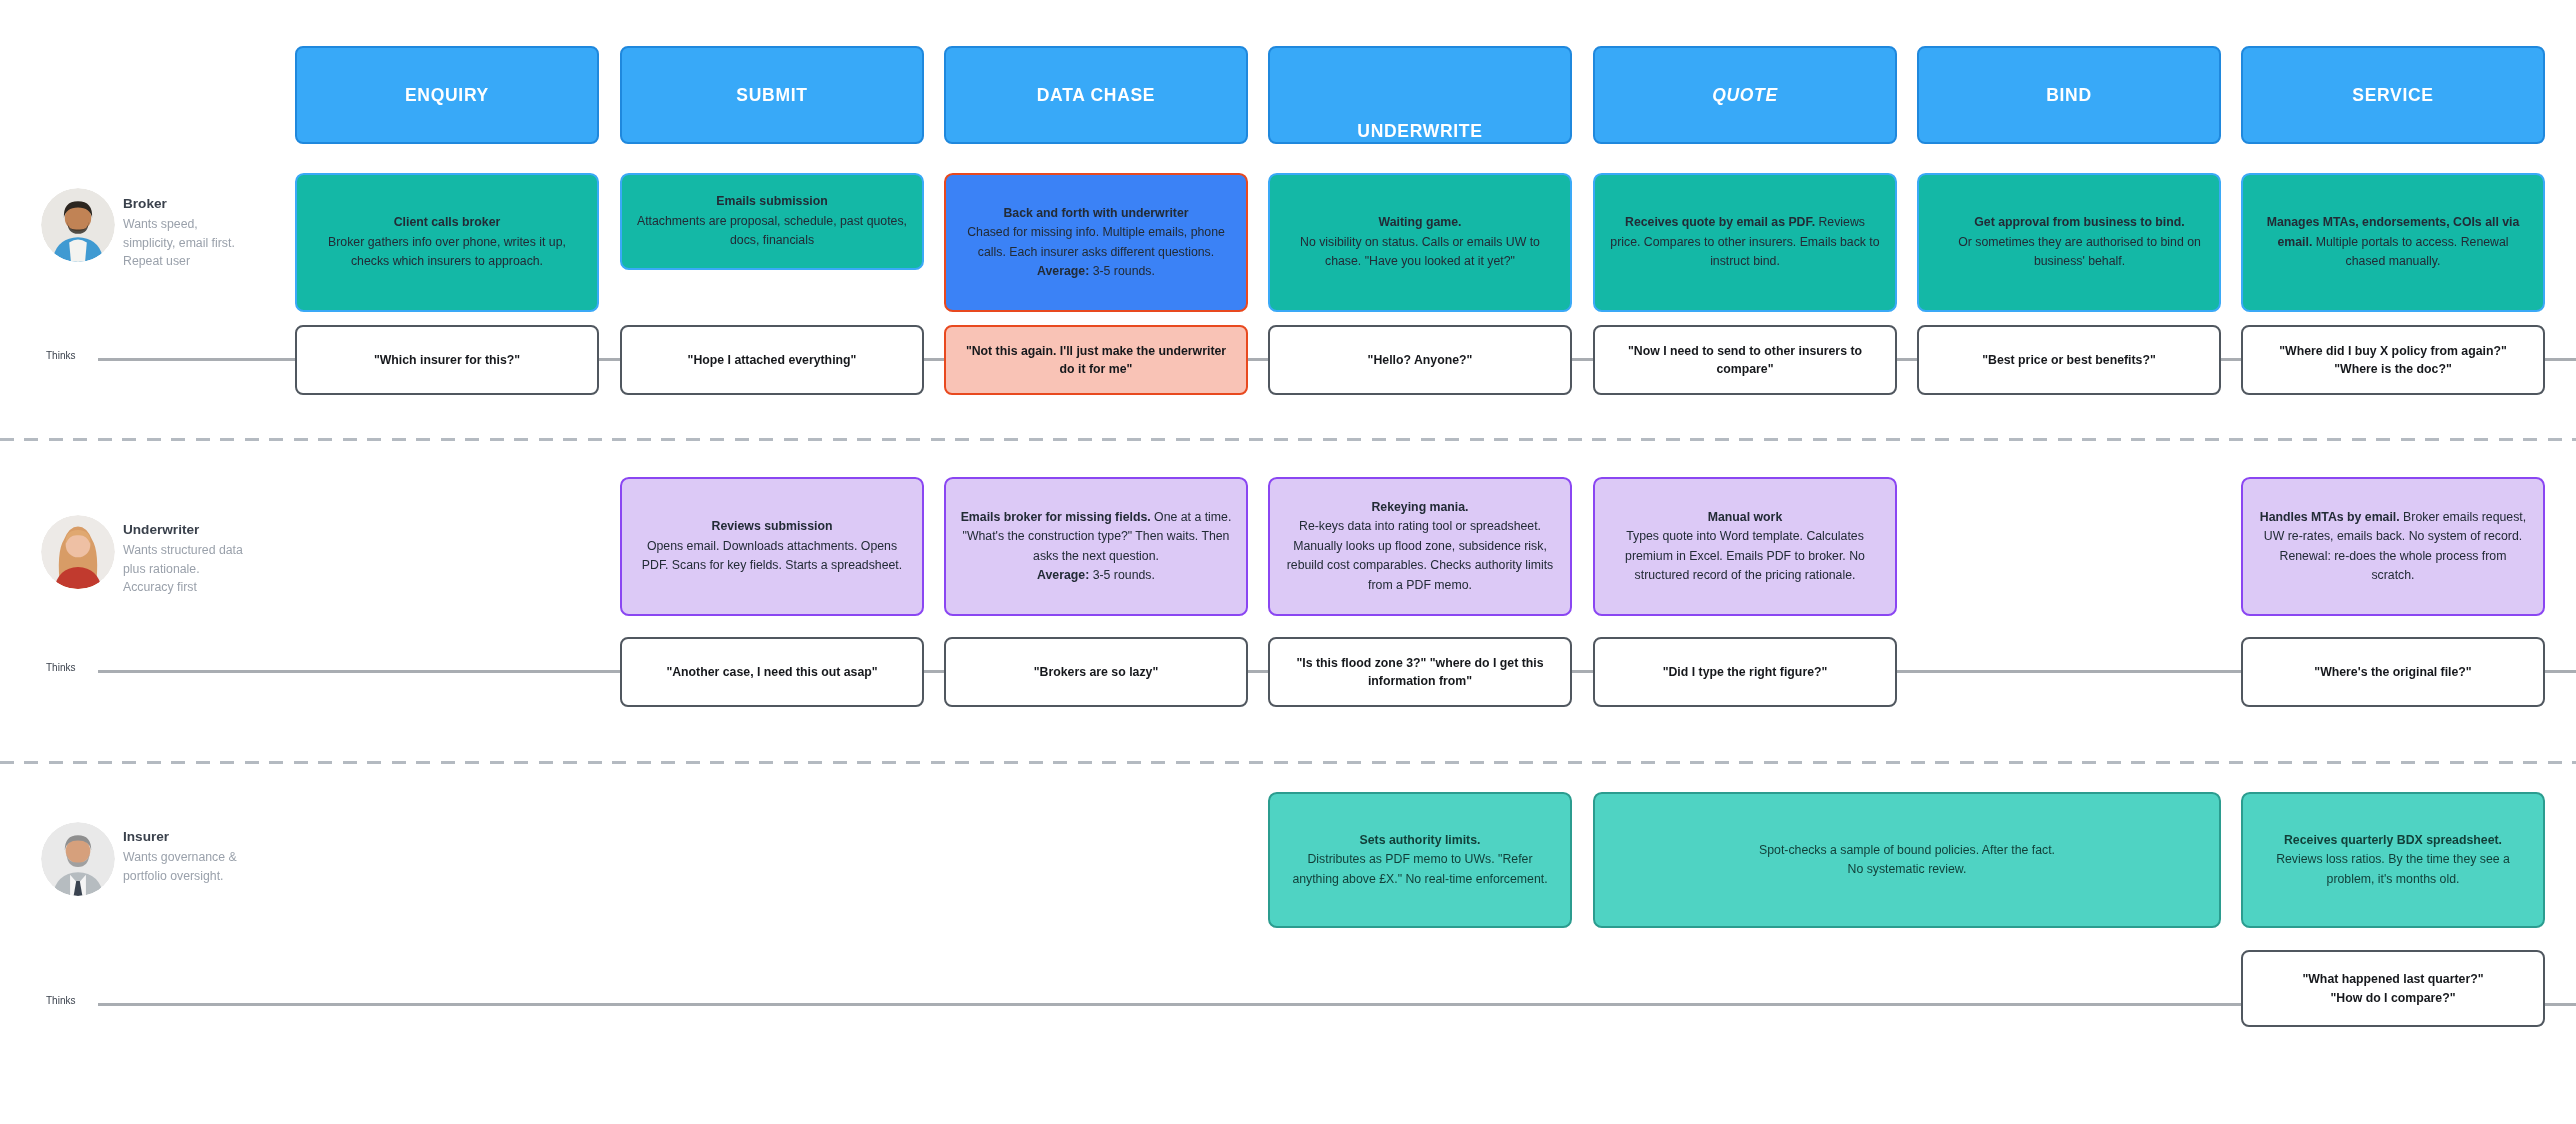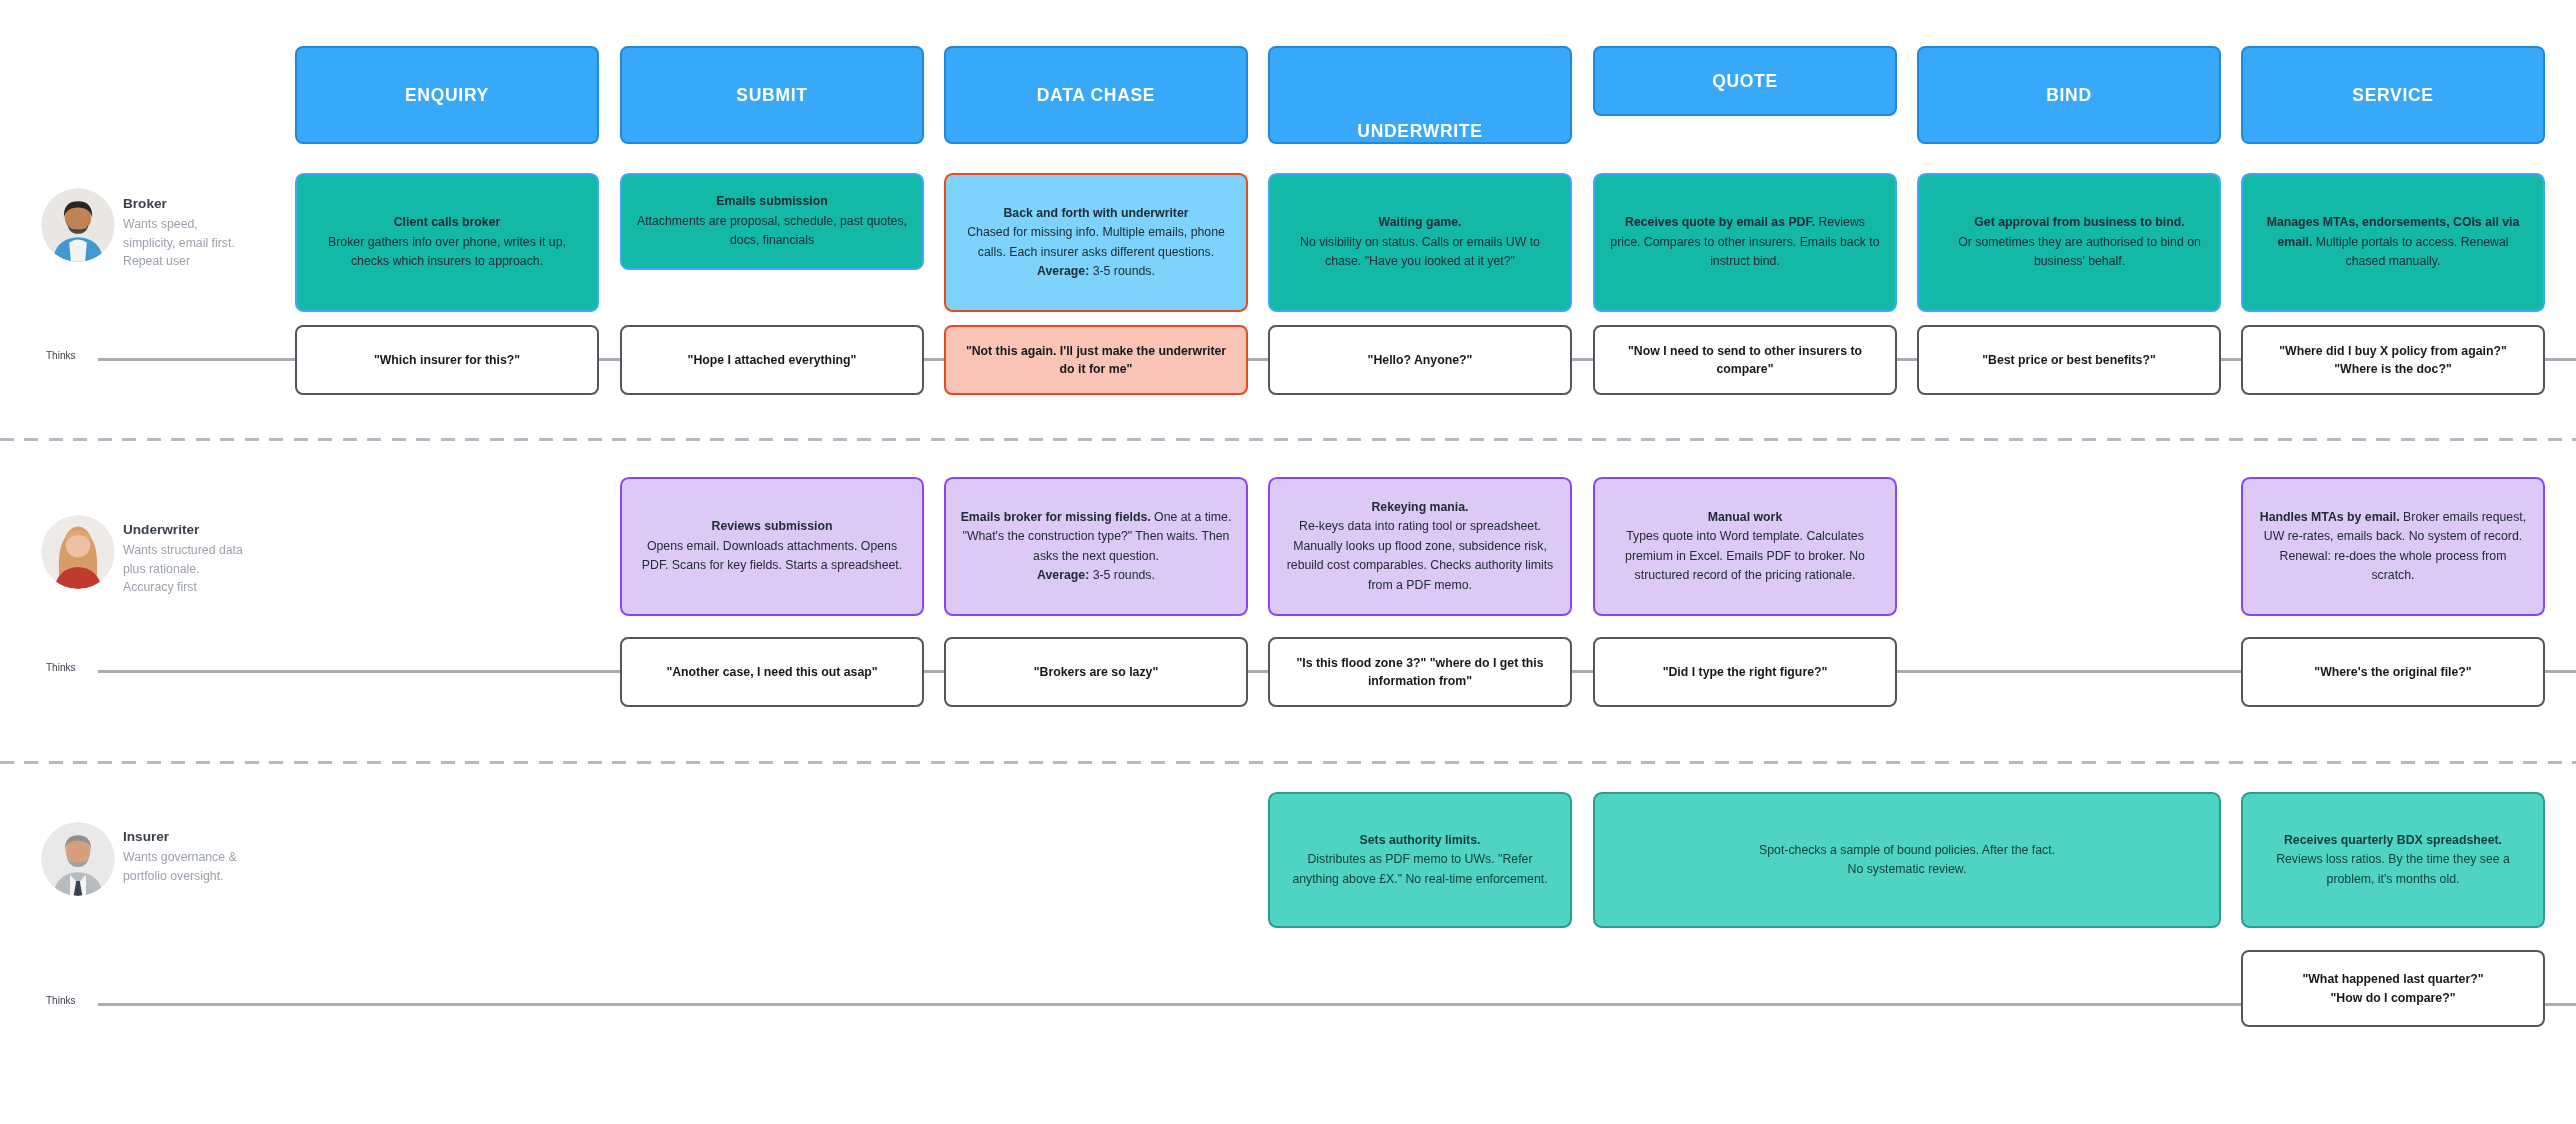--- a/index.html
+++ b/index.html
@@ -16,21 +16,21 @@
   .avatar{position:absolute;width:74px;height:74px;border-radius:50%;overflow:hidden;z-index:2}
   .avatar svg{display:block;width:74px;height:74px}
   .role{position:absolute;width:228px;z-index:2}
   .role-name{font-size:13.6px;font-weight:700;color:#3a414c;margin-bottom:4.4px}
   .role-desc{font-size:12.3px;color:#9aa1ab;line-height:1.5;white-space:pre-line}
   .action{position:absolute;border-radius:8.8px;display:flex;align-items:center;justify-content:center;
           padding:14px 14px;z-index:2;text-align:center}
   .action-text{font-size:12.3px;line-height:1.58;color:#222b36}
   .action-text .b{font-weight:700}
   .v-blue{background:#14b8a6;border:2.6px solid #3aa9f7}
-  .v-red{background:#7dd3fc;border:2.6px solid #e8491f}
+  .v-red{background:#3b82f6;border:2.6px solid #e8491f}
   .v-purple{background:#dcc9f6;border:2.6px solid #8a46f2}
   .v-teal{background:#4fd3c3;border:2.6px solid #2b9c8f}
   .v-teal .action-text{color:#113e38}
   .thought{position:absolute;background:#ffffff;border:2.6px solid #50575f;border-radius:8px;
            display:flex;align-items:center;justify-content:center;padding:8.8px 14px;z-index:2;text-align:center}
   .thought.t-red{background:#f9c3b6;border-color:#e8491f}
   .thought-text{font-size:12.3px;font-weight:700;color:#16181c;line-height:1.5;white-space:pre-line}
 </style>
 </head>
 <body>
@@ -42,21 +42,21 @@
       </div>
       <div class="stage" style="left: 620px; top: 46px; width: 304px; height: 98px;">
         <span class="stage-label">SUBMIT</span>
       </div>
       <div class="stage" style="left: 944px; top: 46px; width: 304px; height: 98px;">
         <span class="stage-label">DATA CHASE</span>
       </div>
       <div class="stage" style="left: 1268px; top: 46px; width: 304px; height: 98px; align-items: flex-end;">
         <span class="stage-label">UNDERWRITE</span>
       </div>
-      <div class="stage" style="left: 1593px; top: 46px; width: 304px; height: 70px;">
+      <div class="stage" style="left: 1593px; top: 46px; width: 304px; height: 98px; font-style: italic;">
         <span class="stage-label">QUOTE</span>
       </div>
       <div class="stage" style="left: 1917px; top: 46px; width: 304px; height: 98px;">
         <span class="stage-label">BIND</span>
       </div>
       <div class="stage" style="left: 2241px; top: 46px; width: 304px; height: 98px;">
         <span class="stage-label">SERVICE</span>
       </div>
     </div>
   <div id="lanes">

